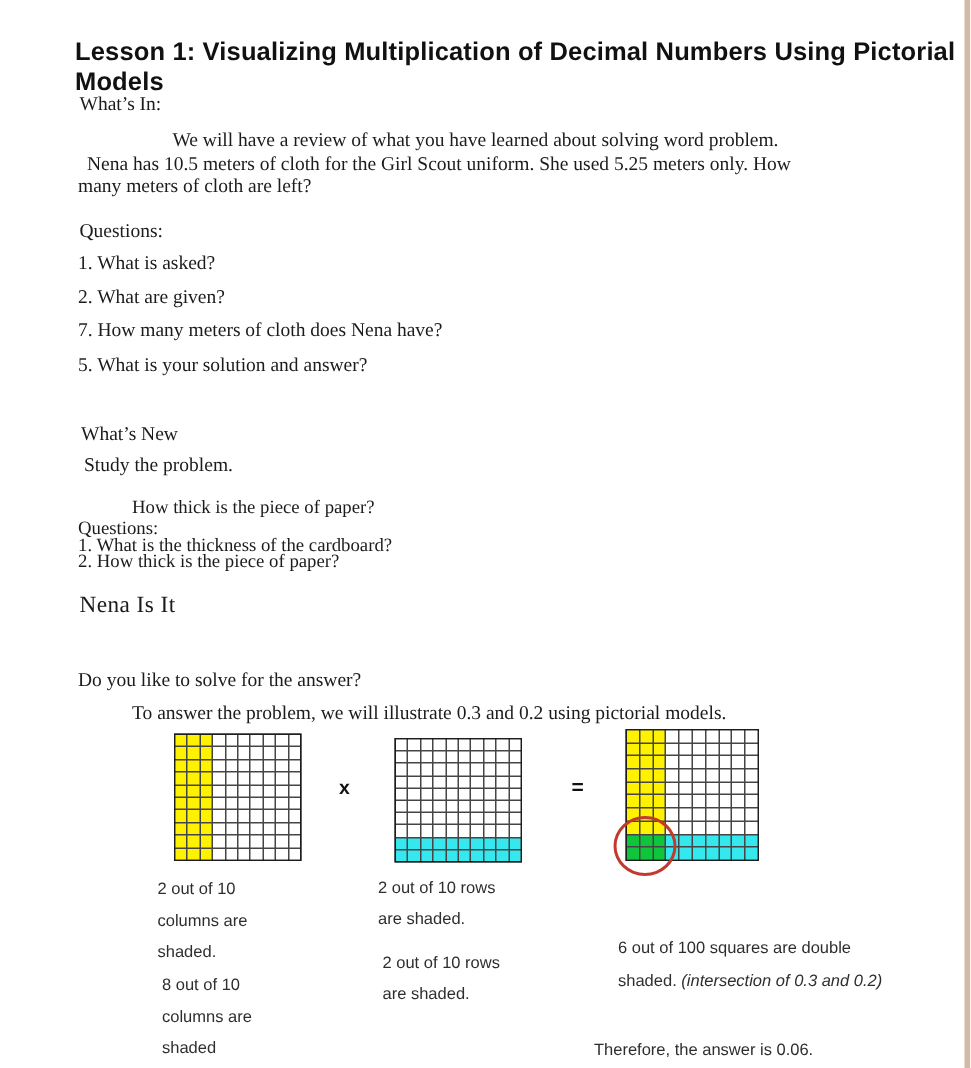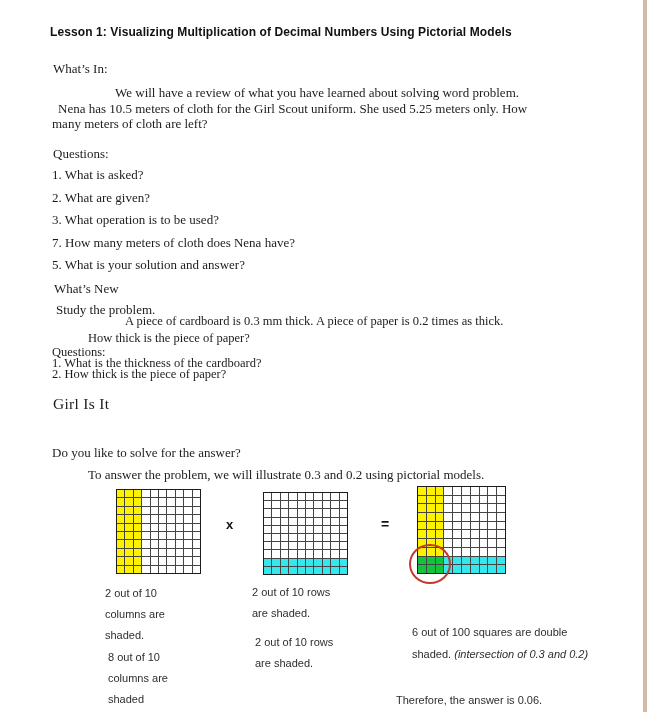--- a/index.html
+++ b/index.html
@@ -11,21 +11,21 @@
     font-family:"Liberation Serif", serif;
     color:#1c1c1c;
   }
   .edge-stripe{
     position:absolute;top:0;right:0;width:4px;height:712px;
     background:#d3baa6;
   }
   .abs{position:absolute;}
   .title{
     font-family:"Liberation Sans", sans-serif;
-    font-weight:bold;font-size:12px;color:#111;
+    font-weight:bold;font-size:17px;color:#111;
     letter-spacing:0.1px;
   }
   .serif13{font-size:13px;line-height:15.5px;}
   .qlist p{margin:0;line-height:22.5px;font-size:13px;}
   .tight p{margin:0;line-height:11.2px;font-size:12.5px;}
   .big-head{font-size:15.5px;letter-spacing:0.3px;}
   .grid-box{
     box-sizing:border-box;
     border:1px solid #1d1d1d;
     background:#454545; 
@@ -66,37 +66,35 @@
     <div style="padding-left:63px;">We will have a review of what you have learned about solving word problem.</div>
     <div style="padding-left:6px;">Nena has 10.5 meters of cloth for the Girl Scout uniform. She used 5.25 meters only. How</div>
     <div>many meters of cloth are left?</div>
   </div>
 
   <div class="abs serif13" style="left:53px;top:146px;">Questions:</div>
 
   <div class="abs qlist" style="left:52px;top:164px;">
     <p>1. What is asked?</p>
     <p>2. What are given?</p>
-    <p>3. What operation is to be used?</p>
     <p>7. How many meters of cloth does Nena have?</p>
     <p>5. What is your solution and answer?</p>
   </div>
 
   <div class="abs serif13" style="left:54px;top:281px;">What’s New</div>
   <div class="abs serif13" style="left:56px;top:302px;">Study the problem.</div>
-  <div class="abs" style="left:125px;top:314px;font-size:12.5px;">A piece of cardboard is 0.3 mm thick. A piece of paper is 0.2 times as thick.</div>
   <div class="abs" style="left:88px;top:331px;font-size:12.5px;">How thick is the piece of paper?</div>
 
   <div class="abs tight" style="left:52px;top:347px;">
     <p>Questions:</p>
     <p>1. What is the thickness of the cardboard?</p>
     <p>2. How thick is the piece of paper?</p>
   </div>
 
-  <div class="abs big-head" style="left:53px;top:395px;">Girl Is It</div>
+  <div class="abs big-head" style="left:53px;top:395px;">Nena Is It</div>
 
   <div class="abs serif13" style="left:52px;top:445px;">Do you like to solve for the answer?</div>
   <div class="abs serif13" style="left:88px;top:467px;">To answer the problem, we will illustrate 0.3 and 0.2 using pictorial models.</div>
 
   <div class="abs grid-box" style="left: 116px; top: 489px; width: 85px; height: 85px; background: rgb(69, 69, 69); border-color: rgb(29, 29, 29); grid-template-columns: repeat(10, 1fr); grid-template-rows: repeat(10, 1fr);">
       <div class="gcell" style="background: rgb(255, 242, 0);"></div>
       <div class="gcell" style="background: rgb(255, 242, 0);"></div>
       <div class="gcell" style="background: rgb(255, 242, 0);"></div>
       <div class="gcell"></div>
       <div class="gcell"></div>

